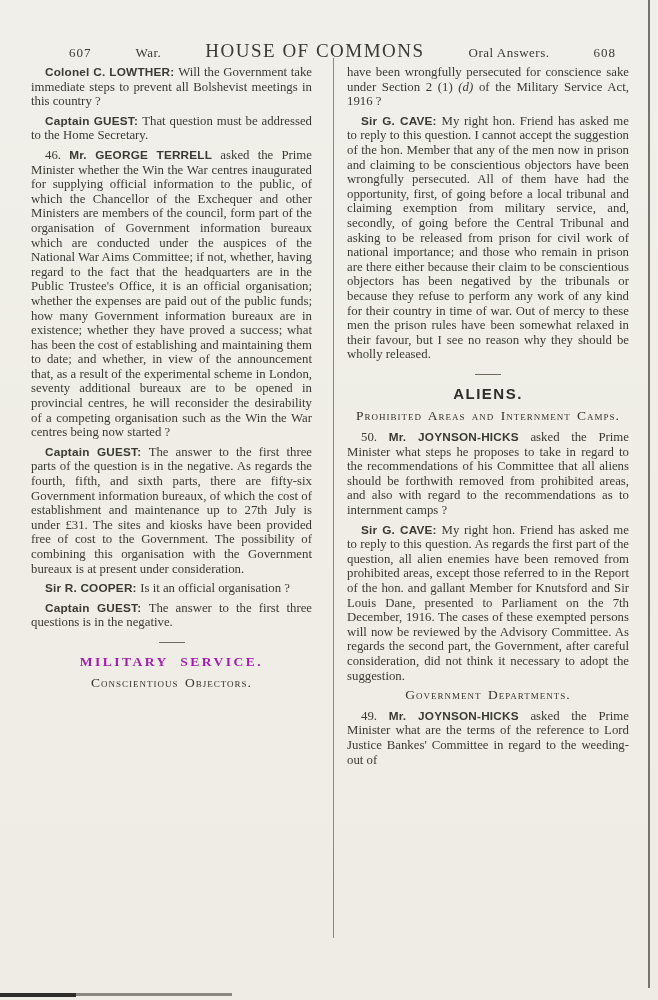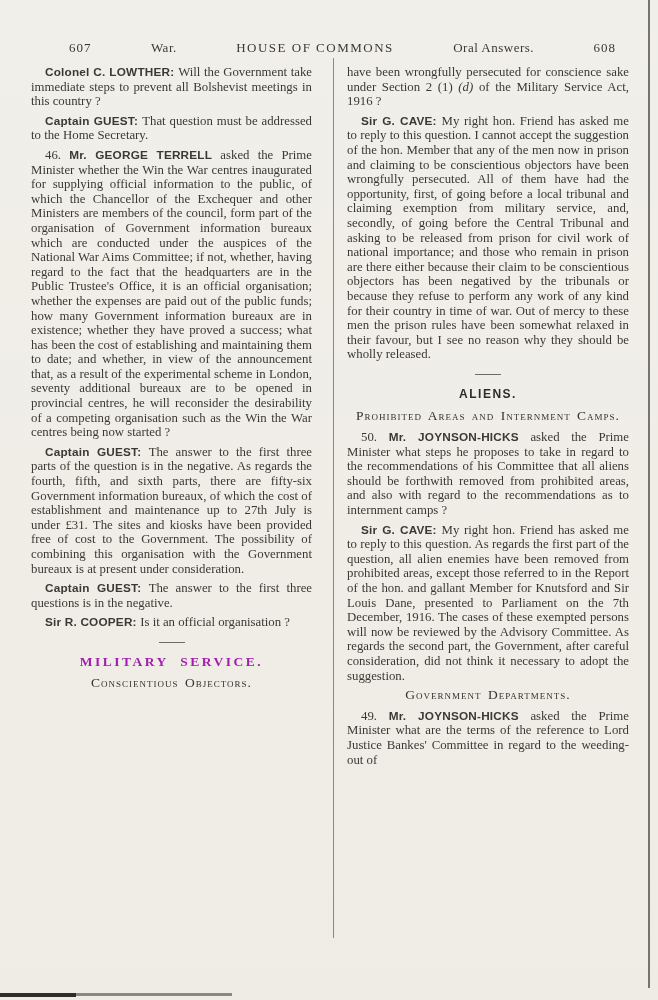--- a/index.html
+++ b/index.html
@@ -15,21 +15,21 @@
     -webkit-font-smoothing: antialiased;
   }
   .page-header {
     position: absolute;
     left: 69px; top: 40px; width: 547px;
     display: flex; justify-content: space-between; align-items: baseline;
     font-size: 13px;
   }
   .pageno { letter-spacing: 1px; }
   .running-italic { letter-spacing: 0.5px; }
-  .running-center { letter-spacing: 1.5px; font-size: 13px; font-family: Liberation Serif, serif; }
+  .running-center { letter-spacing: 1.5px; font-size: 19px; font-family: Liberation Serif, serif; }
   .column {
     position: absolute; top: 61px; width: 281px;
     text-align: justify;
     font-size: 12.8px;
     line-height: 14.6px;
   }
   .column-left { left: 31px; }
   .column-right { left: 347px; width: 282px; }
   .col-divider {
     position: absolute; left: 333px; top: 58px; height: 880px; width: 1px;
@@ -51,21 +51,21 @@
   .heading {
     text-align: center;
     font-size: 13.5px; font-weight: 700;
     letter-spacing: 2.5px; word-spacing: 6px;
     margin: 10px 0 6px 0;
     color: #a21caf;
   }
   .heading-strong {
     text-align: center;
     font-family: "Liberation Sans", sans-serif;
-    font-size: 12px; font-weight: 700;
+    font-size: 15px; font-weight: 700;
     letter-spacing: 1.5px;
     margin: 12px 0 8px 0;
     color: #2f2d28;
   }
   .subheading {
     text-align: center;
     font-variant: small-caps;
     font-size: 13.5px;
     letter-spacing: 1px; word-spacing: 2px;
     margin: 2px 0 6px 0;
@@ -96,22 +96,22 @@
   <span class="pageno">608</span>
 </div>
 
 <div class="col-divider"></div>
 
 <div class="column column-left">
     <p class="para"><span class="speaker">Colonel C. LOWTHER: </span><span>Will the Government take immediate steps to prevent all Bolshevist meetings in this country ?</span></p>
     <p class="para"><span class="speaker">Captain GUEST: </span><span>That question must be addressed to the Home Secretary.</span></p>
     <p class="para"><span>46. </span><span class="speaker">Mr. GEORGE TERRELL</span><span> asked the Prime Minister whether the Win the War centres inaugurated for supplying official information to the public, of which the Chancellor of the Exchequer and other Ministers are members of the council, form part of the organisation of Government information bureaux which are conducted under the auspices of the National War Aims Committee; if not, whether, having regard to the fact that the headquarters are in the Public Trustee's Office, it is an official organisation; whether the expenses are paid out of the public funds; how many Government information bureaux are in existence; whether they have proved a success; what has been the cost of establishing and maintaining them to date; and whether, in view of the announcement that, as a result of the experimental scheme in London, seventy additional bureaux are to be opened in provincial centres, he will reconsider the desirability of a competing organisation such as the Win the War centres being now started ?</span></p>
     <p class="para"><span class="speaker">Captain GUEST: </span><span>The answer to the first three parts of the question is in the negative.  As regards the fourth, fifth, and sixth parts, there are fifty-six Government information bureaux, of which the cost of establishment and maintenance up to 27th July is under £31.  The sites and kiosks have been provided free of cost to the Government.  The possibility of combining this organisation with the Government bureaux is at present under consideration.</span></p>
+    <p class="para"><span class="speaker">Sir R. COOPER: </span><span>Is it an official organisation ?</span></p>
     <p class="para"><span class="speaker">Captain GUEST: </span><span>The answer to the first three questions is in the negative.</span></p>
-    <p class="para"><span class="speaker">Sir R. COOPER: </span><span>Is it an official organisation ?</span></p>
     <div class="section-rule"></div>
     <div class="heading">MILITARY SERVICE.</div>
     <div class="subheading">Conscientious Objectors.</div>
   </div>
 <div class="column column-right">
     <p class="para noindent"><span>have been wrongfully persecuted for conscience sake under Section 2 (1) </span><span class="ital">(d)</span><span> of the Military Service Act, 1916 ?</span></p>
     <p class="para"><span class="speaker">Sir G. CAVE: </span><span>My right hon. Friend has asked me to reply to this question.  I cannot accept the suggestion of the hon. Member that any of the men now in prison and claiming to be conscientious objectors have been wrongfully persecuted.  All of them have had the opportunity, first, of going before a local tribunal and claiming exemption from military service, and, secondly, of going before the Central Tribunal and asking to be released from prison for civil work of national importance; and those who remain in prison are there either because their claim to be conscientious objectors has been negatived by the tribunals or because they refuse to perform any work of any kind for their country in time of war.  Out of mercy to these men the prison rules have been somewhat relaxed in their favour, but I see no reason why they should be wholly released.</span></p>
     <div class="section-rule"></div>
     <div class="heading-strong">ALIENS.</div>
     <div class="subheading">Prohibited Areas and Internment Camps.</div>

